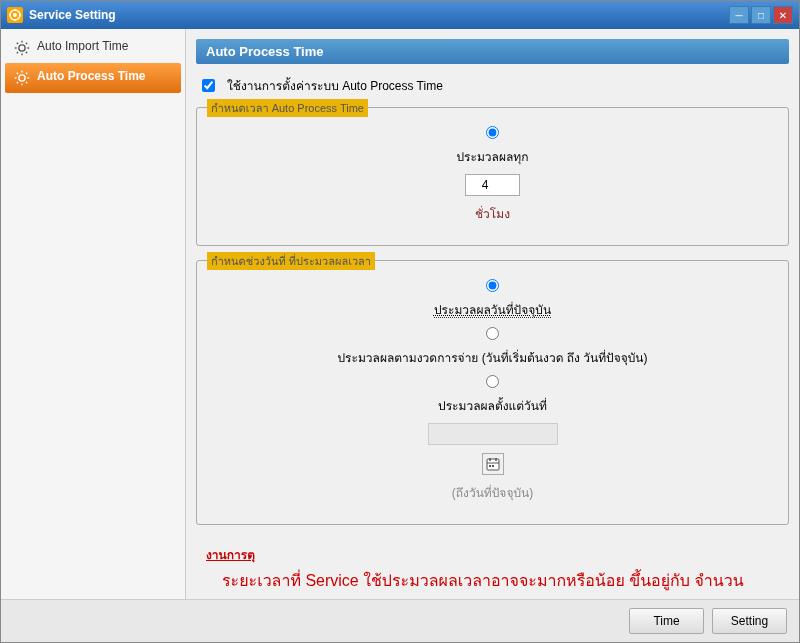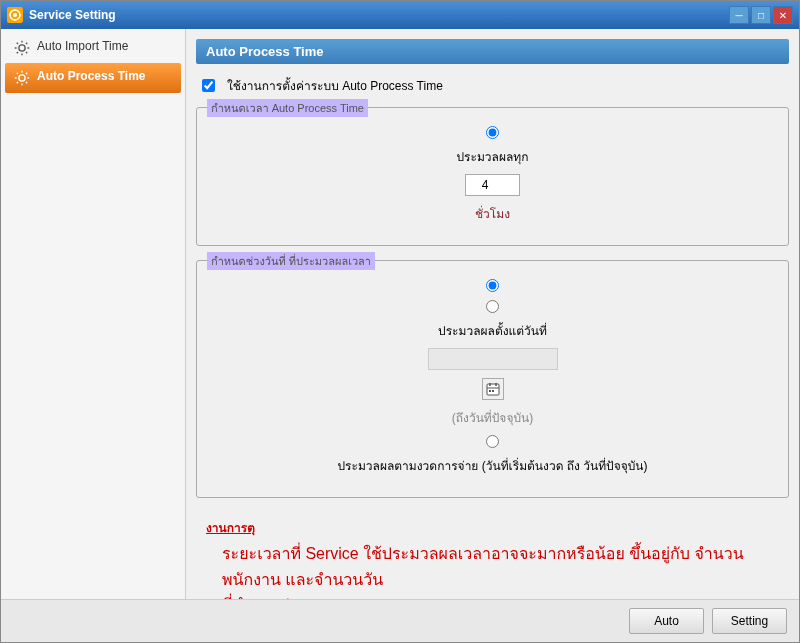--- a/index.html
+++ b/index.html
@@ -133,21 +133,21 @@
       border: 1px solid #aaa;
       border-radius: 3px;
       padding: 10px 14px 14px;
       margin-bottom: 14px;
       position: relative;
     }
     .fieldset-legend {
       position: absolute;
       top: -9px;
       left: 10px;
-      background: #c4b5fd;
+      background: #eab308;
       padding: 0 4px;
       font-size: 11px;
       color: #555;
     }
 
     .radio-row {
       display: flex;
       align-items: center;
       gap: 8px;
       margin: 8px 0;
@@ -309,52 +309,55 @@
           <span class="unit-label">ชั่วโมง</span>
         </div>
 
       </div>
 
       <div class="fieldset-group">
         <span class="fieldset-legend">กำหนดช่วงวันที่ ที่ประมวลผลเวลา</span>
 
         <div class="radio-row">
           <input type="radio" name="dateMode" id="today" checked="" style="">
+          <label for="today">
+            <span class="dotted-underline">ประมวลผลวันที่ปัจจุบัน</span>
+          </label>
+        </div>
+
+        <div class="radio-row">
+          <input type="radio" name="dateMode" id="payPeriod" style="">
+          <label for="payPeriod">ประมวลผลตามงวดการจ่าย (วันที่เริ่มต้นงวด ถึง วันที่ปัจจุบัน)</label>
         </div>
 
         <div class="radio-row">
           <input type="radio" name="dateMode" id="fromDate" style="">
           <label for="fromDate">ประมวลผลตั้งแต่วันที่</label>
           <input type="text" class="date-input" readonly="" style="">
           <button class="cal-btn">
             <svg width="14" height="14" viewBox="0 0 14 14">
               <rect x="1" y="2" width="12" height="11" rx="1" stroke="#555" stroke-width="1" fill="white"></rect>
               <line x1="1" y1="6" x2="13" y2="6" stroke="#555" stroke-width="1"></line>
               <line x1="4" y1="1" x2="4" y2="4" stroke="#555" stroke-width="1.5"></line>
               <line x1="10" y1="1" x2="10" y2="4" stroke="#555" stroke-width="1.5"></line>
               <rect x="3" y="8" width="2" height="2" fill="#555"></rect>
               <rect x="6" y="8" width="2" height="2" fill="#555"></rect>
             </svg>
           </button>
           <span class="unit-label" style="color:#888;">(ถึงวันที่ปัจจุบัน)</span>
         </div>
-
-        <div class="radio-row">
-          <input type="radio" name="dateMode" id="payPeriod" style="">
-          <label for="payPeriod">ประมวลผลตามงวดการจ่าย (วันที่เริ่มต้นงวด ถึง วันที่ปัจจุบัน)</label>
-        </div>
       </div>
 
       <div class="note-section">
         <div class="note-title">งานการตุ</div>
         <div class="note-text">
           ระยะเวลาที่ Service ใช้ประมวลผลเวลาอาจจะมากหรือน้อย ขึ้นอยู่กับ จำนวนพนักงาน และจำนวนวัน<br>
           ที่ทำการประมวลผลเวลา
         </div>
       </div>
     </div>
   </div>
 
   <div class="footer">
-    <button class="footer-btn">Auto</button>
+    <button class="footer-btn">Time</button>
     <button class="footer-btn">Setting</button>
   </div>
 </div>
 
 </body></html>

